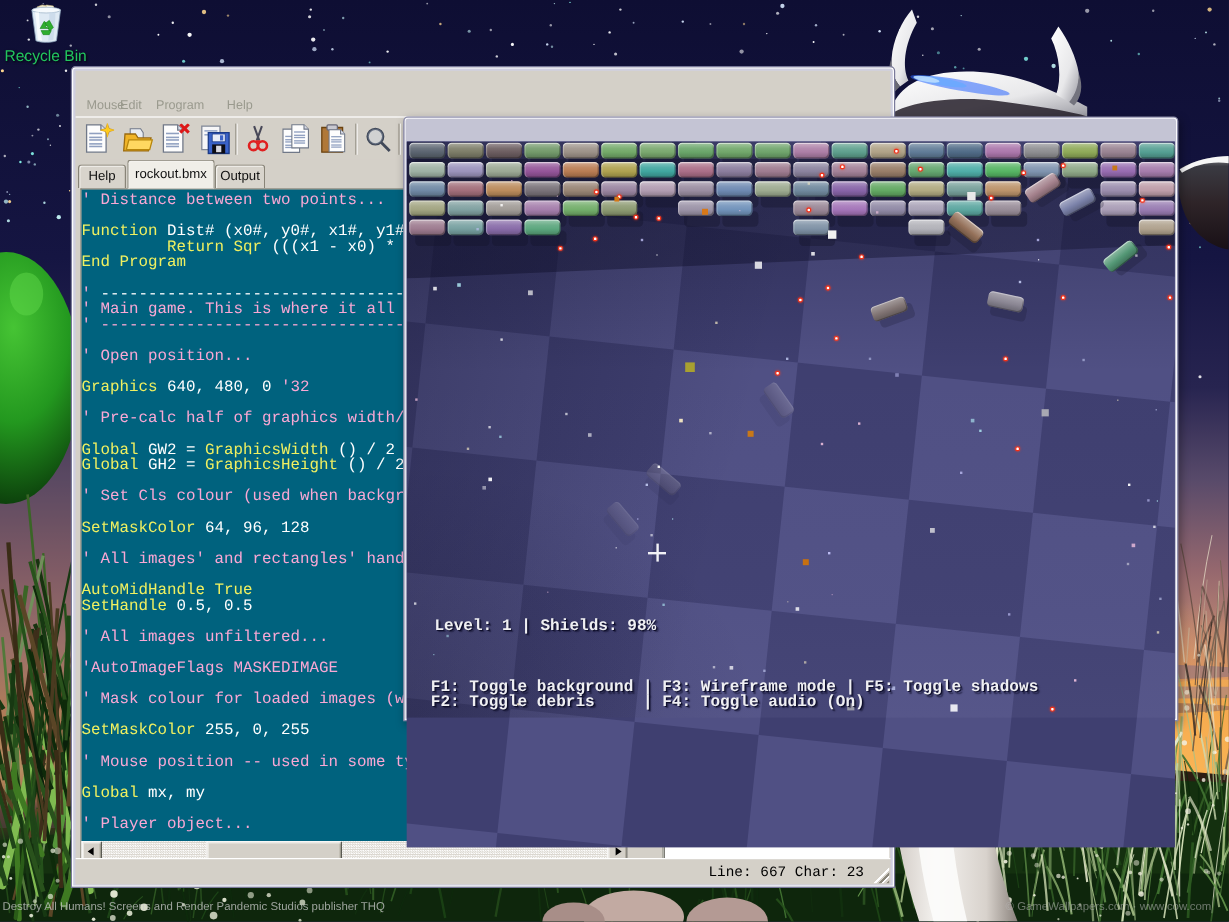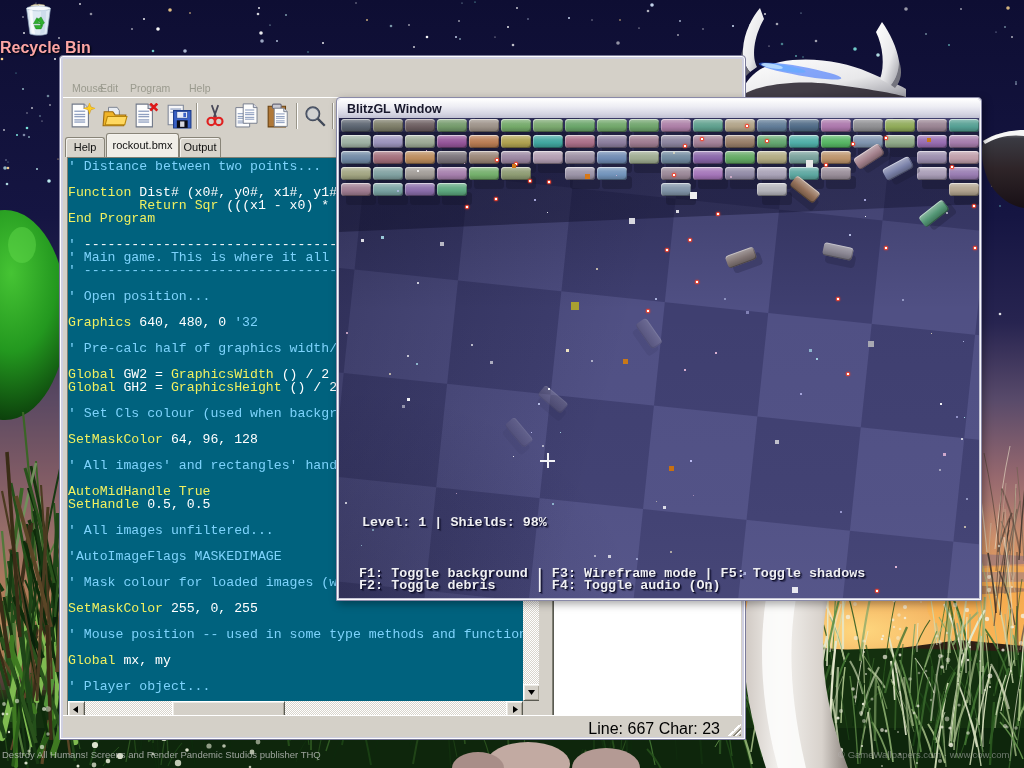--- a/index.html
+++ b/index.html
@@ -26,59 +26,59 @@
 #tabbar { position:absolute; left:3px; top:77px; right:3px; height:24px; background:#d4d0c8; }
 .tab { position:absolute; bottom:0; height:20px; background:#d8d4cc; border:1px solid #888478; border-bottom:none; border-radius:3px 3px 0 0;
   font-size:11px; color:#111; padding-top:3px; text-align:center; box-shadow:inset 1px 1px 0 #f4f2ee; }
 .tab.act { height:24px; background:#f0eee8; padding-top:5px; z-index:2; }
 
 #edwrap { position:absolute; left:7px; top:101px; width:472px; height:560px; border:1px solid #808074;
   border-right-color:#fff; border-bottom-color:#fff; }
 #edit { position:absolute; left:0; top:0; width:455px; height:543px; background:#00627e; overflow:hidden; }
 #edit pre { font-family:"Liberation Mono",monospace; font-size:13.2px; line-height:13px; color:#fff; margin:2px 0 0 0; }
 #edit .k { color:#f0f060; }
-#edit .c { color:#7dd3fc; }
+#edit .c { color:#f9a8d4; }
 .sbtn { position:absolute; background:#d4d0c8; border:1px solid; border-color:#fff #5a5a52 #5a5a52 #fff; box-shadow:inset 1px 1px 0 #eceae4, inset -1px -1px 0 #aaa69a;
   color:#000; text-align:center; }
 #vsb { position:absolute; left:455px; top:0; width:17px; height:543px; background:#f2f0ea; background-image:repeating-conic-gradient(#fff 0 25%, #d8d4cc 0 50%); background-size:2px 2px; }
 #hsb { position:absolute; left:0; top:543px; width:455px; height:17px; background:#f2f0ea; background-image:repeating-conic-gradient(#fff 0 25%, #d8d4cc 0 50%); background-size:2px 2px; }
 #sbcorner { left:455px; top:543px; width:17px; height:17px; background:#d4d0c8; position:absolute; }
 #split { position:absolute; left:479px; top:101px; width:13px; height:560px; background:#d4d0c8; }
 #outpane { position:absolute; left:492px; top:101px; width:189px; height:560px; background:#fff; border:1px solid #808074; border-right-color:#fff; border-bottom-color:#fff; box-shadow:inset 1px 1px 0 #5a5a52; }
 #status { position:absolute; left:3px; bottom:2px; right:3px; height:22px; background:#d4d0c8; border-top:1px solid #fff; }
-#status .line { position:absolute; right:22px; top:4px; font-size:16px; color:#000; }
+#status .line { position:absolute; right:22px; top:4px; font-size:12px; color:#000;font-family:Liberation Mono, monospace; }
 #grip { position:absolute; right:1px; bottom:1px; width:13px; height:13px;
   background:linear-gradient(135deg, transparent 0 50%, #fff 50% 58%, transparent 58% 66%, #8a867a 66% 74%, #fff 74% 82%, transparent 82% 90%, #8a867a 90% 100%); }
 
 
 #gl { position:absolute; left:336px; top:97px; width:646px; height:504px; border-radius:4px 4px 0 0;
   background:#c4c4d4; border:1px solid #8a8aa8; box-shadow:inset 0 0 0 1px #f8f8fc, 2px 3px 8px rgba(0,0,0,0.35); }
 #gl-title { position:absolute; left:1px; top:1px; right:1px; height:20px; border-radius:3px 3px 0 0;
   background:linear-gradient(180deg,#ffffff 0%,#ececf3 40%,#d4d4e2 75%,#bcbcce 100%); }
 #gl-title span { position:absolute; left:9px; top:3px; font-size:12.5px; font-weight:bold; color:#18182c; }
-#game { position:absolute; left:2px; top:20px; width:640px; height:480px; overflow:hidden; background:#47477a; }
+#game { position:absolute; left:2px; top:20px; width:640px; height:588px; overflow:hidden; background:#47477a; }
 #checker { position:absolute; left:-220px; top:-240px; width:1300px; height:1200px;
   background:conic-gradient(#505084 0 25%, #3f3f70 0 50%, #505084 0 75%, #3f3f70 0 100%);
   background-size:208px 208px; background-position:8px 124px; transform:rotate(6deg); }
 #gshade { position:absolute; left:0; top:0; width:640px; height:480px;
   background:linear-gradient(105deg, rgba(10,10,32,0.30) 0%, rgba(10,10,32,0) 45%),radial-gradient(ellipse 420px 300px at 0% 100%, rgba(15,15,40,0.22), rgba(15,15,40,0) 70%),linear-gradient(180deg, rgba(10,10,35,0.25) 0%, rgba(10,10,35,0.15) 22%, rgba(10,10,35,0) 40%, rgba(150,150,200,0.04) 80%, rgba(165,165,210,0.07) 100%); }
 #brickshadow { position:absolute; left:0; top:14px; width:640px; height:110px; background:linear-gradient(90deg,rgba(16,16,44,0.5),rgba(16,16,44,0.38));
   clip-path:polygon(0 0, 640px 0, 640px 72px, 0 100px); }
 .bk { position:absolute; width:30px; height:13px; border-radius:3.5px; filter:saturate(0.85);
   box-shadow: inset 0 1px 0 rgba(255,255,255,0.5), inset 1px 0 0 rgba(255,255,255,0.25), inset -1px -1px 0 rgba(0,0,0,0.28), 5px 9px 0 rgba(18,18,45,0.38); }
 .bk.db { box-shadow: inset 0 1px 0 rgba(255,255,255,0.45), inset -1px -1px 0 rgba(0,0,0,0.28), 4px 7px 0 rgba(18,18,45,0.25); }
 .rp { position:absolute; width:4px; height:4px; background:#fff; border:1.5px solid #f03018; border-radius:1.5px; box-shadow:0 0 2px rgba(255,60,30,0.85); }
 #hud { position:absolute; left:0; top:0; font-family:"Liberation Mono",monospace; font-weight:bold; font-size:13.4px; color:#efeff2; }
 #hud pre { position:absolute; font-family:inherit; line-height:13px; text-shadow:1px 1px 0 rgba(12,12,40,0.9), 2px 2px 1px rgba(12,12,40,0.55); }
 #cross { position:absolute; left:201px; top:335px; width:15px; height:15px; }
 #cross::before { content:""; position:absolute; left:7px; top:0; width:1.5px; height:15px; background:#f2f2f6; }
 #cross::after { content:""; position:absolute; left:0; top:7px; width:15px; height:1.5px; background:#f2f2f6; }
 
 #recycle { position:absolute; left:24px; top:3px; }
-#recycle .lbl { position:absolute; left:-24px; top:36px; width:76px; text-align:center; font-size:16px; white-space:nowrap; color:#fca5a5; text-shadow:1px 1px 2px #000;font-weight:bold; }
+#recycle .lbl { position:absolute; left:-24px; top:36px; width:76px; text-align:center; font-size:13px; white-space:nowrap; color:#22c55e; text-shadow:1px 1px 2px #000; }
 </style></head>
 <body>
 <div id="scene">
 <div id="wall"><svg width="1024" height="768" viewBox="0 0 1024 768">
 <defs>
  <linearGradient id="sky" x1="0" y1="0" x2="0" y2="1">
   <stop offset="0" stop-color="#0e0e33"></stop>
             <stop offset="0.28" stop-color="#151542"></stop>
   <stop offset="0.42" stop-color="#272450"></stop>
             <stop offset="0.52" stop-color="#584a6a"></stop>
@@ -1199,23 +1199,20 @@
   </div>
   <div id="split"></div>
   <div id="outpane"></div>
   <div id="status">
         <span class="line">Line: 667 Char: 23</span>
         <div id="grip"></div>
       </div>
 </div>
 
 <div id="gl">
-  <div id="gl-title">
-        <span>BlitzGL Window</span>
-      </div>
   <div id="game">
     <div id="checker"></div>
     <div id="gshade"></div>
     <div id="brickshadow"></div>
     <div class="bk" style="left:2px;top:1px;background:linear-gradient(180deg,#989ea7 0%,#6a7380 35%,#5a6472 60%,#464e58 100%)"></div>
 <div class="bk" style="left:34px;top:1px;background:linear-gradient(180deg,#adad9e 0%,#898973 35%,#7c7c64 60%,#60604e 100%)"></div>
 <div class="bk" style="left:66px;top:1px;background:linear-gradient(180deg,#a5999c 0%,#7c6c6f 35%,#6e5c60 60%,#55474a 100%)"></div>
 <div class="bk" style="left:98px;top:1px;background:linear-gradient(180deg,#a5c19e 0%,#7ca573 35%,#6e9c64 60%,#55794e 100%)"></div>
 <div class="bk" style="left:130px;top:1px;background:linear-gradient(180deg,#c2bbb3 0%,#a79c92 35%,#9e9286 60%,#7b7168 100%)"></div>
 <div class="bk" style="left:162px;top:1px;background:linear-gradient(180deg,#a3cb9c 0%,#7ab46f 35%,#6cac60 60%,#54864a 100%)"></div>

